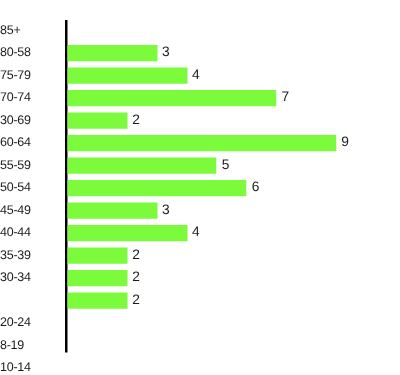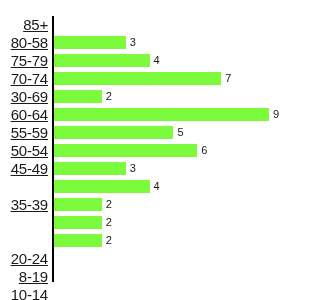--- a/index.html
+++ b/index.html
@@ -44,26 +44,24 @@
     height: 18px;
   }
 
   .cat-label {
     position: absolute;
     left: 0;
     top: 0;
     width: 48px;
     height: 18px;
     line-height: 18px;
-    text-align: right;
-    font-size: 15px;
+    font-size: 10px;
     color: #1a1a1a;
     white-space: nowrap;
     letter-spacing: -0.2px;
-    text-decoration: underline;
   }
 
   .bar {
     position: absolute;
     left: 54px;
     top: 2px;
     height: 13px;
     background: #7CFB3C;
   }
 
@@ -121,29 +119,31 @@
           <div class="cat-label">50-54</div>
           <div class="bar" style="width: 143.333px; background: rgb(124, 251, 60);"></div>
           <div class="val-label" style="left: 201.333px;">6</div>
         </div>
         <div class="row" style="top: 160px;">
           <div class="cat-label">45-49</div>
           <div class="bar" style="width: 71.6667px; background: rgb(124, 251, 60);"></div>
           <div class="val-label" style="left: 129.667px;">3</div>
         </div>
         <div class="row" style="top: 178px;">
+          <div class="cat-label">40-44</div>
           <div class="bar" style="width: 95.5556px; background: rgb(124, 251, 60);"></div>
           <div class="val-label" style="left: 153.556px;">4</div>
         </div>
         <div class="row" style="top: 196px;">
           <div class="cat-label">35-39</div>
           <div class="bar" style="width: 47.7778px; background: rgb(124, 251, 60);"></div>
           <div class="val-label" style="left: 105.778px;">2</div>
         </div>
         <div class="row" style="top: 214px;">
+          <div class="cat-label">30-34</div>
           <div class="bar" style="width: 47.7778px; background: rgb(124, 251, 60);"></div>
           <div class="val-label" style="left: 105.778px;">2</div>
         </div>
         <div class="row" style="top: 232px;">
           <div class="bar" style="width: 47.7778px; background: rgb(124, 251, 60);"></div>
           <div class="val-label" style="left: 105.778px;">2</div>
         </div>
         <div class="row" style="top: 250px;">
           <div class="cat-label">20-24</div>
         </div>

